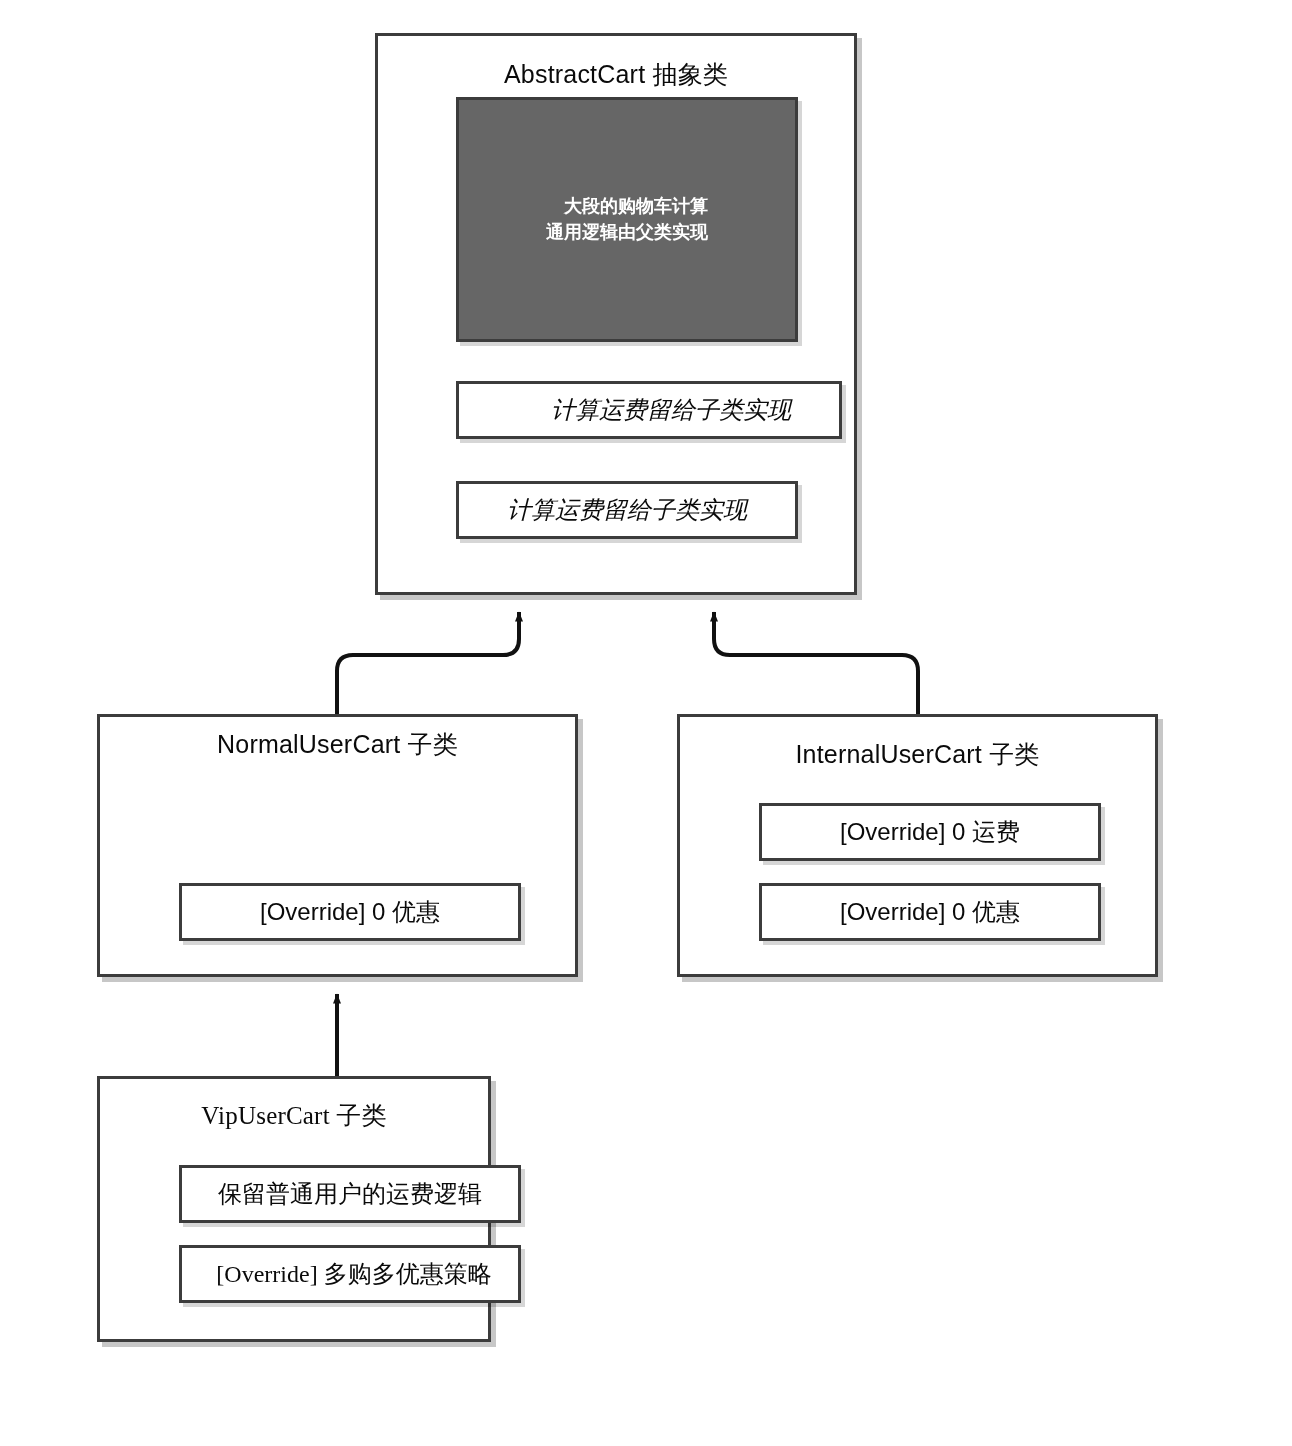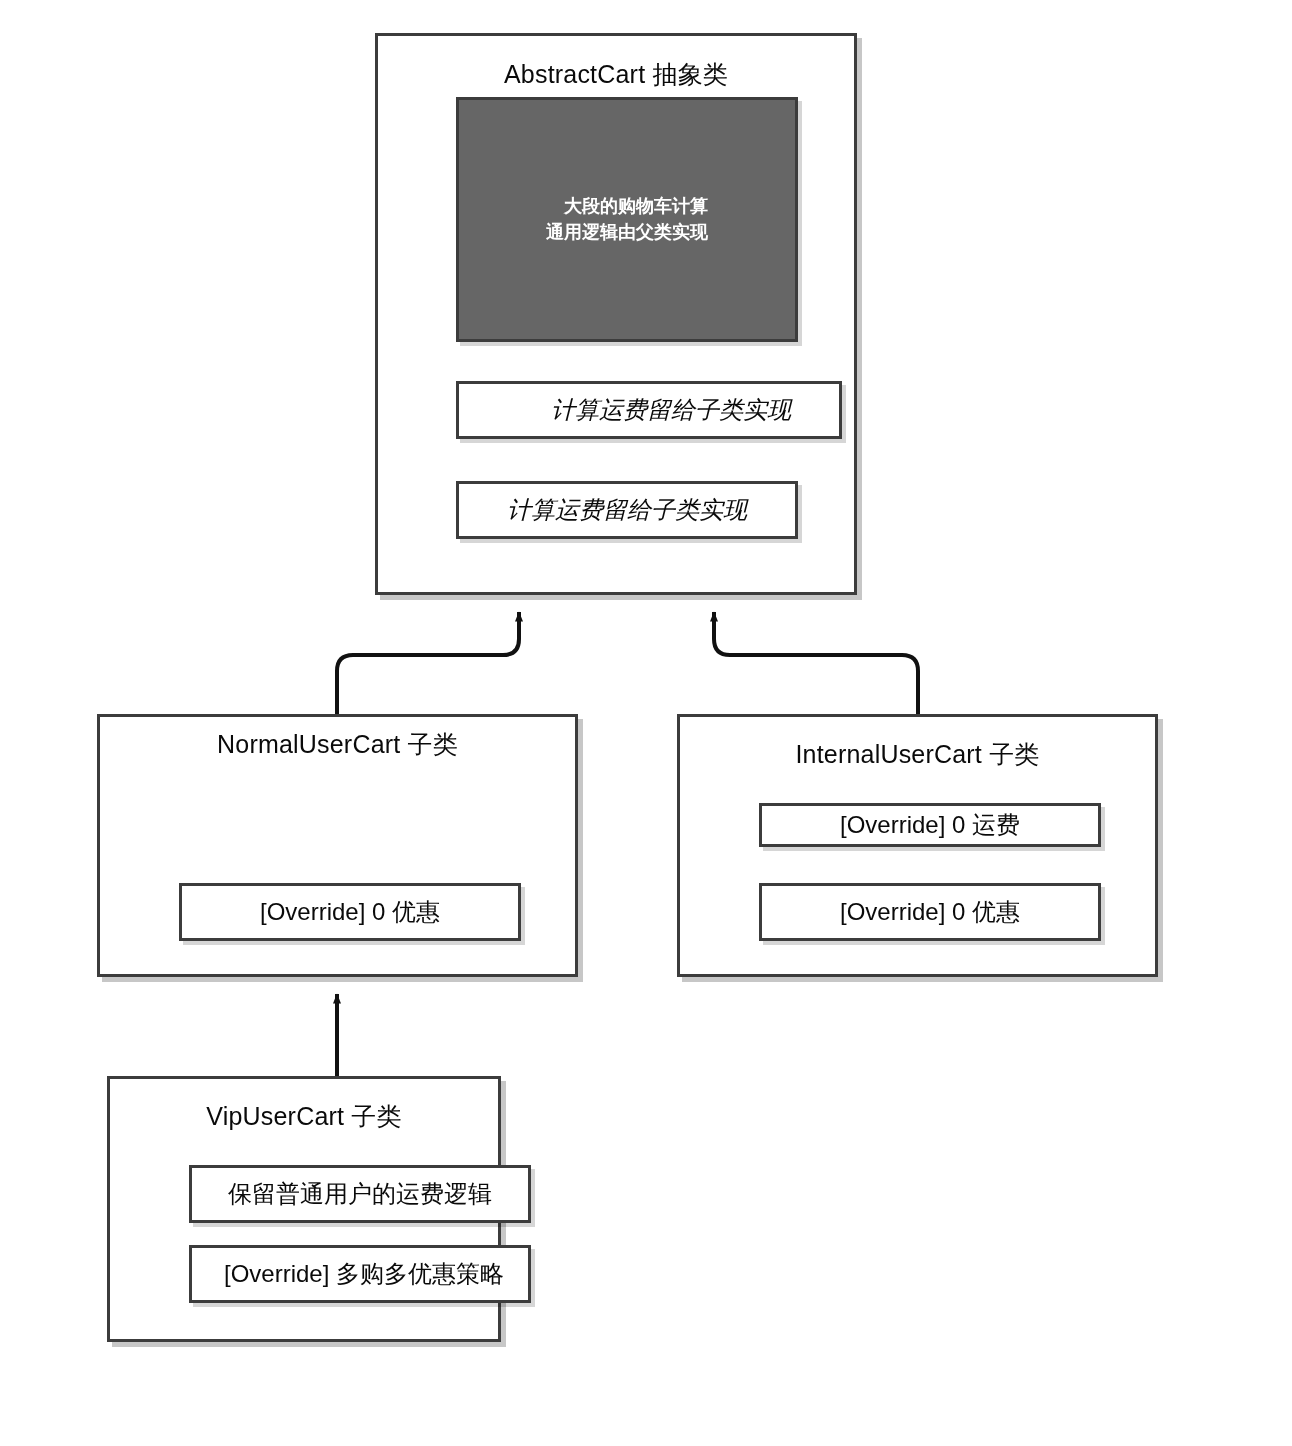--- a/index.html
+++ b/index.html
@@ -126,30 +126,30 @@
 
 
     <div class="member" style="left:79px; top:166px; width:342px; height:58px;">
       <span>[Override] 0 优惠</span>
     </div>
   </div>
 
   <div class="class-box" style="left:677px; top:714px; width:481px; height:263px;">
     <div class="class-title" style="margin-top:22px;">InternalUserCart 子类</div>
 
-    <div class="member" style="left:79px; top:86px; width:342px; height:44px;">
+    <div class="member" style="left:79px; top:86px; width:342px; height:58px;">
       <span>[Override] 0 运费</span>
     </div>
 
     <div class="member" style="left:79px; top:166px; width:342px; height:58px;">
       <span>[Override] 0 优惠</span>
     </div>
   </div>
 
-  <div class="class-box" style="left:107px; top:1076px; width:394px; height:266px;">
+  <div class="class-box" style="left:97px; top:1076px; width:394px; height:266px;font-family:Liberation Serif, serif;">
     <div class="class-title" style="margin-top:22px;">VipUserCart 子类</div>
 
     <div class="member" style="left:79px; top:86px; width:342px; height:58px;">
       <span>保留普通用户的运费逻辑</span>
     </div>
 
     <div class="member" style="left:79px; top:166px; width:342px; height:58px;padding-left:8px;">
       <span>[Override] 多购多优惠策略</span>
     </div>
   </div>

